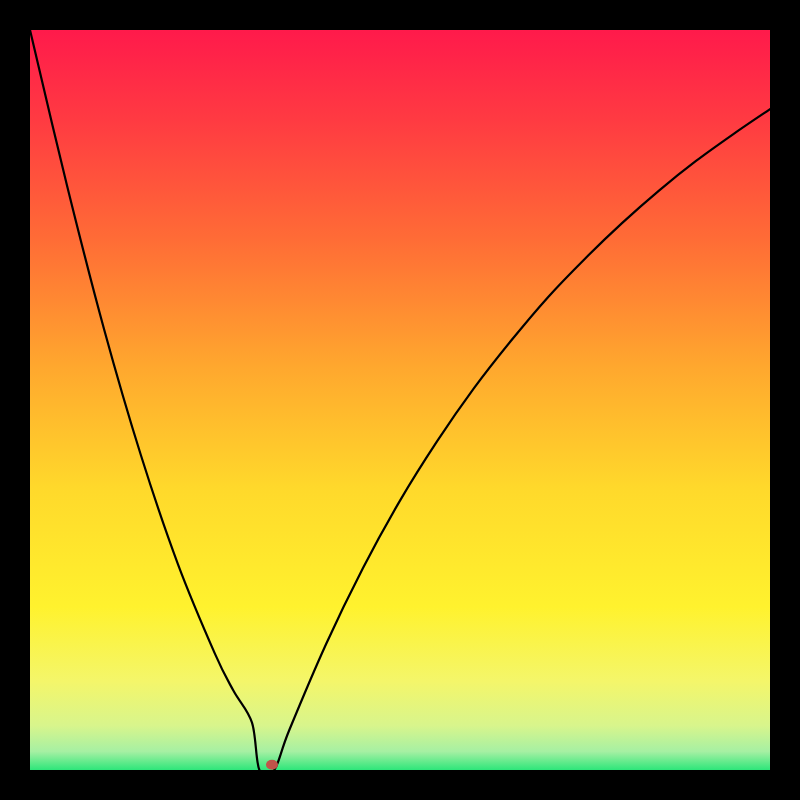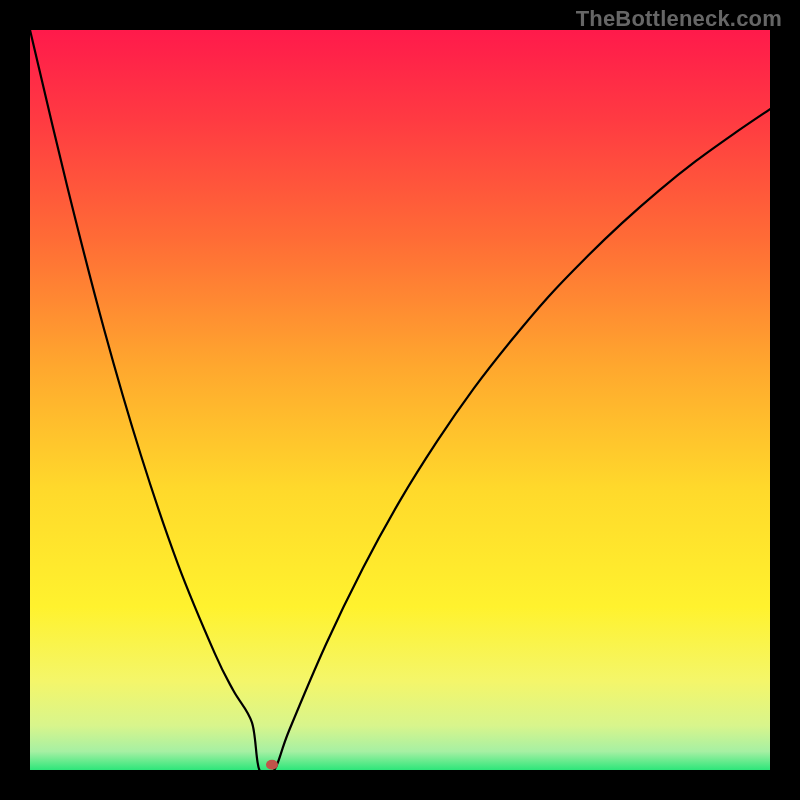--- a/index.html
+++ b/index.html
@@ -33,21 +33,20 @@
     left: 30px;
     top: 30px;
     width: 740px;
     height: 740px;
   }
 </style>
 </head>
 <body>
 
 <div class="frame">
-  <div class="watermark">TheBottleneck.com</div>
   <svg class="plot" viewBox="0 0 740 740" preserveAspectRatio="none">
     <defs>
       <linearGradient id="bg-grad" x1="0" y1="0" x2="0" y2="1">
           <stop offset="0%" stop-color="#ff1a4b"></stop>
           <stop offset="12%" stop-color="#ff3a42"></stop>
           <stop offset="28.000000000000004%" stop-color="#ff6b36"></stop>
           <stop offset="45%" stop-color="#ffa62e"></stop>
           <stop offset="62%" stop-color="#ffd92b"></stop>
           <stop offset="78%" stop-color="#fff22e"></stop>
           <stop offset="88%" stop-color="#f4f66a"></stop>

